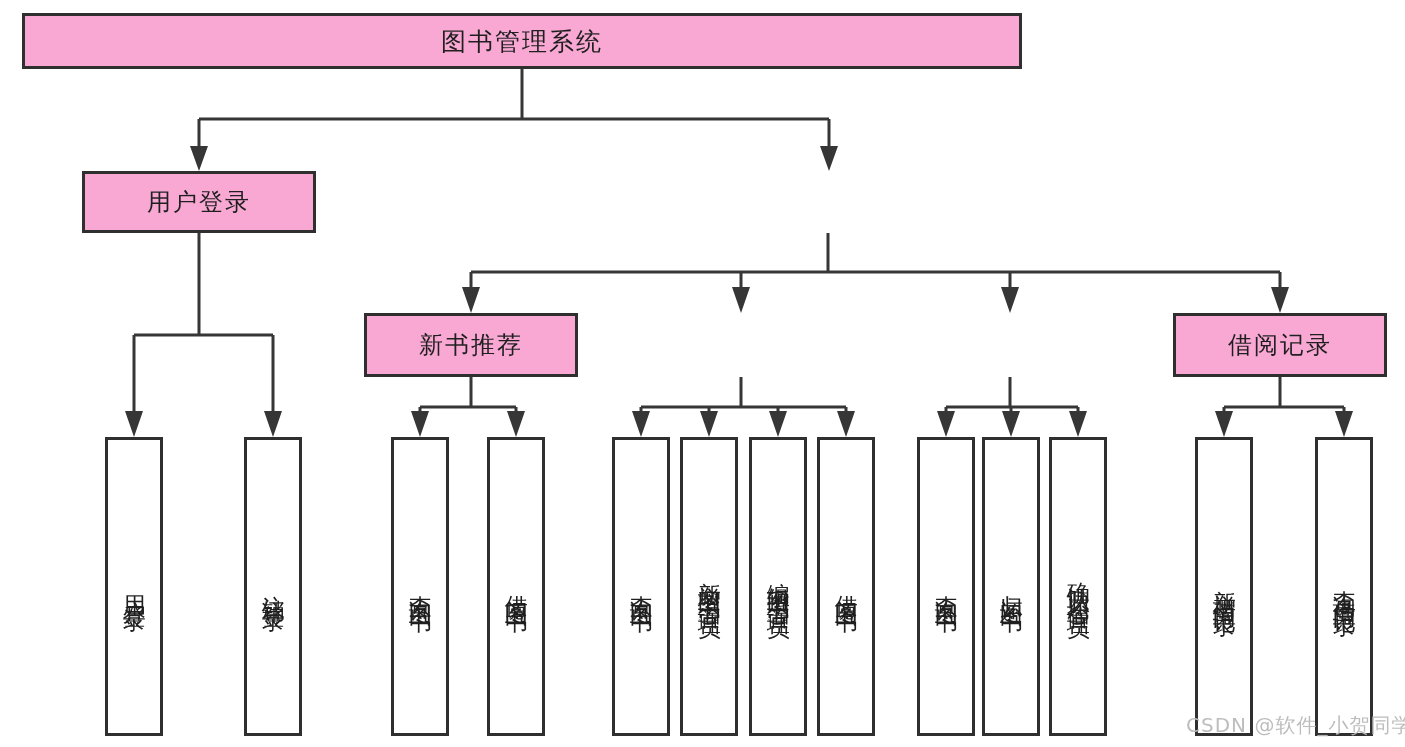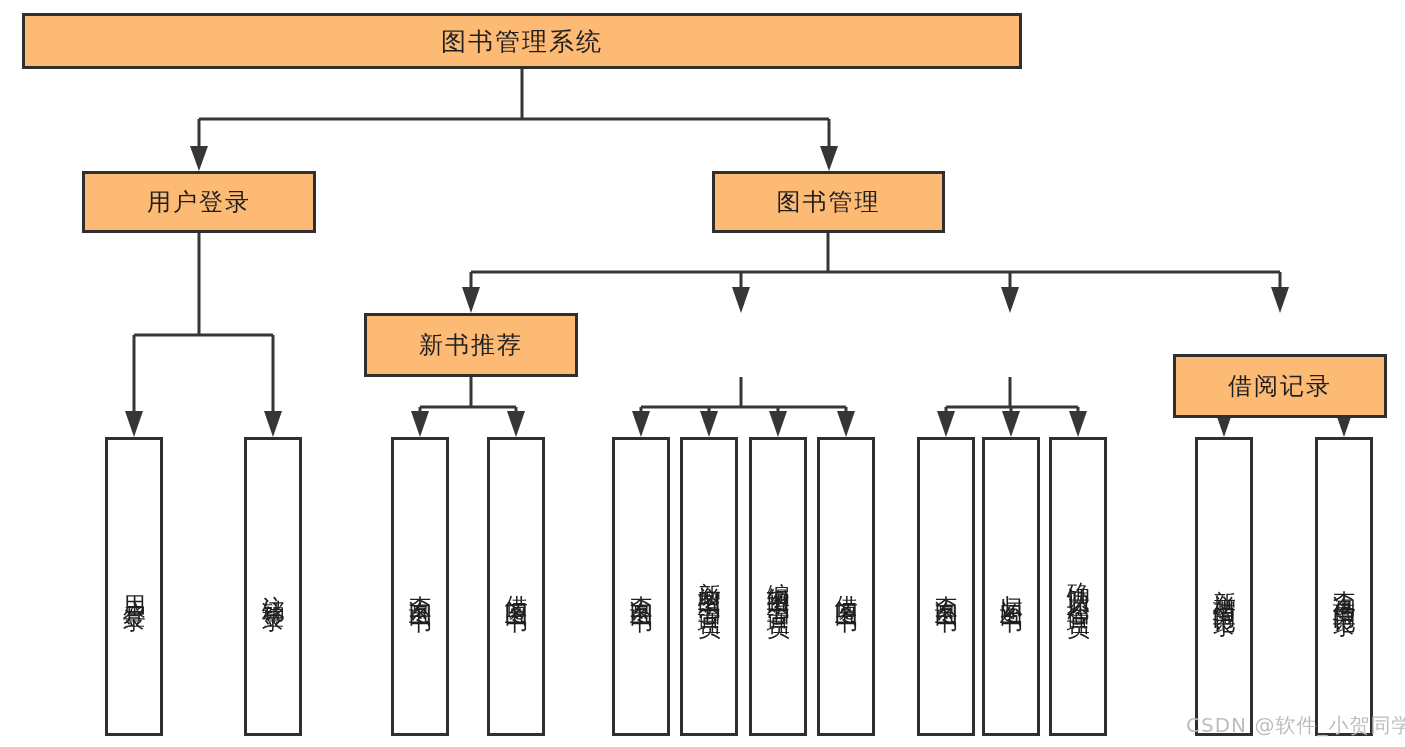--- a/index.html
+++ b/index.html
@@ -10,34 +10,34 @@
     font-family:"DejaVu Sans",sans-serif;
     overflow:hidden;
   }
   .wires{position:absolute;left:0;top:0;}
   .wire{fill:none;stroke:#363636;stroke-width:3;}
   .arrowheads{fill:#363636;stroke:none;}
   .hnode{
     position:absolute;
     box-sizing:border-box;
     border:3px solid #2f2f2f;
-    background:#fdba74;
+    background:#f9a8d4;
     display:flex;align-items:center;justify-content:center;
     font-size:24px;letter-spacing:2px;color:#1f1f1f;
     white-space:nowrap;
   }
   .root{left:22px;top:13px;width:1000px;height:56px;font-size:25px;}
   .branch{top:171px;height:62px;}
   .b-login{left:82px;width:234px;}
   .b-mgmt{left:712px;width:233px;}
   .module{top:313px;height:64px;}
   .m-rec{left:364px;width:214px;}
   .m-borrow{left:633px;width:216px;}
   .m-current{left:903px;width:215px;}
-  .m-record{left:1173px;width:214px;margin-top:41px;}
+  .m-record{left:1173px;width:214px;}
   .leaf{
     position:absolute;
     top:437px;width:58px;height:299px;
     box-sizing:border-box;
     border:3px solid #2f2f2f;
     background:#ffffff;
     display:flex;align-items:center;justify-content:center;
     writing-mode:vertical-rl;text-orientation:mixed;
     font-size:23px;line-height:1.1;letter-spacing:5px;
     color:#1f1f1f;
@@ -77,21 +77,20 @@
       M632,411 L650,411 L641,437 Z M700,411 L718,411 L709,437 Z
       M769,411 L787,411 L778,437 Z M837,411 L855,411 L846,437 Z
       M937,411 L955,411 L946,437 Z M1002,411 L1020,411 L1011,437 Z
       M1069,411 L1087,411 L1078,437 Z
       M1215,411 L1233,411 L1224,437 Z M1335,411 L1353,411 L1344,437 Z"></path>
   </svg>
 
   <div class="hnode root">图书管理系统</div>
 
   <div class="hnode branch b-login">用户登录</div>
-  <div class="hnode branch b-mgmt">图书管理</div>
 
   <div class="hnode module m-rec">新书推荐</div>
   <div class="hnode module m-record">借阅记录</div>
 
   <div class="leaf l0">用户登录</div>
   <div class="leaf l1">注销登录</div>
   <div class="leaf l2">查询图书</div>
   <div class="leaf l3">借阅图书</div>
   <div class="leaf l4">查询图书</div>
   <div class="leaf l5">新增图书（管理员）</div>

